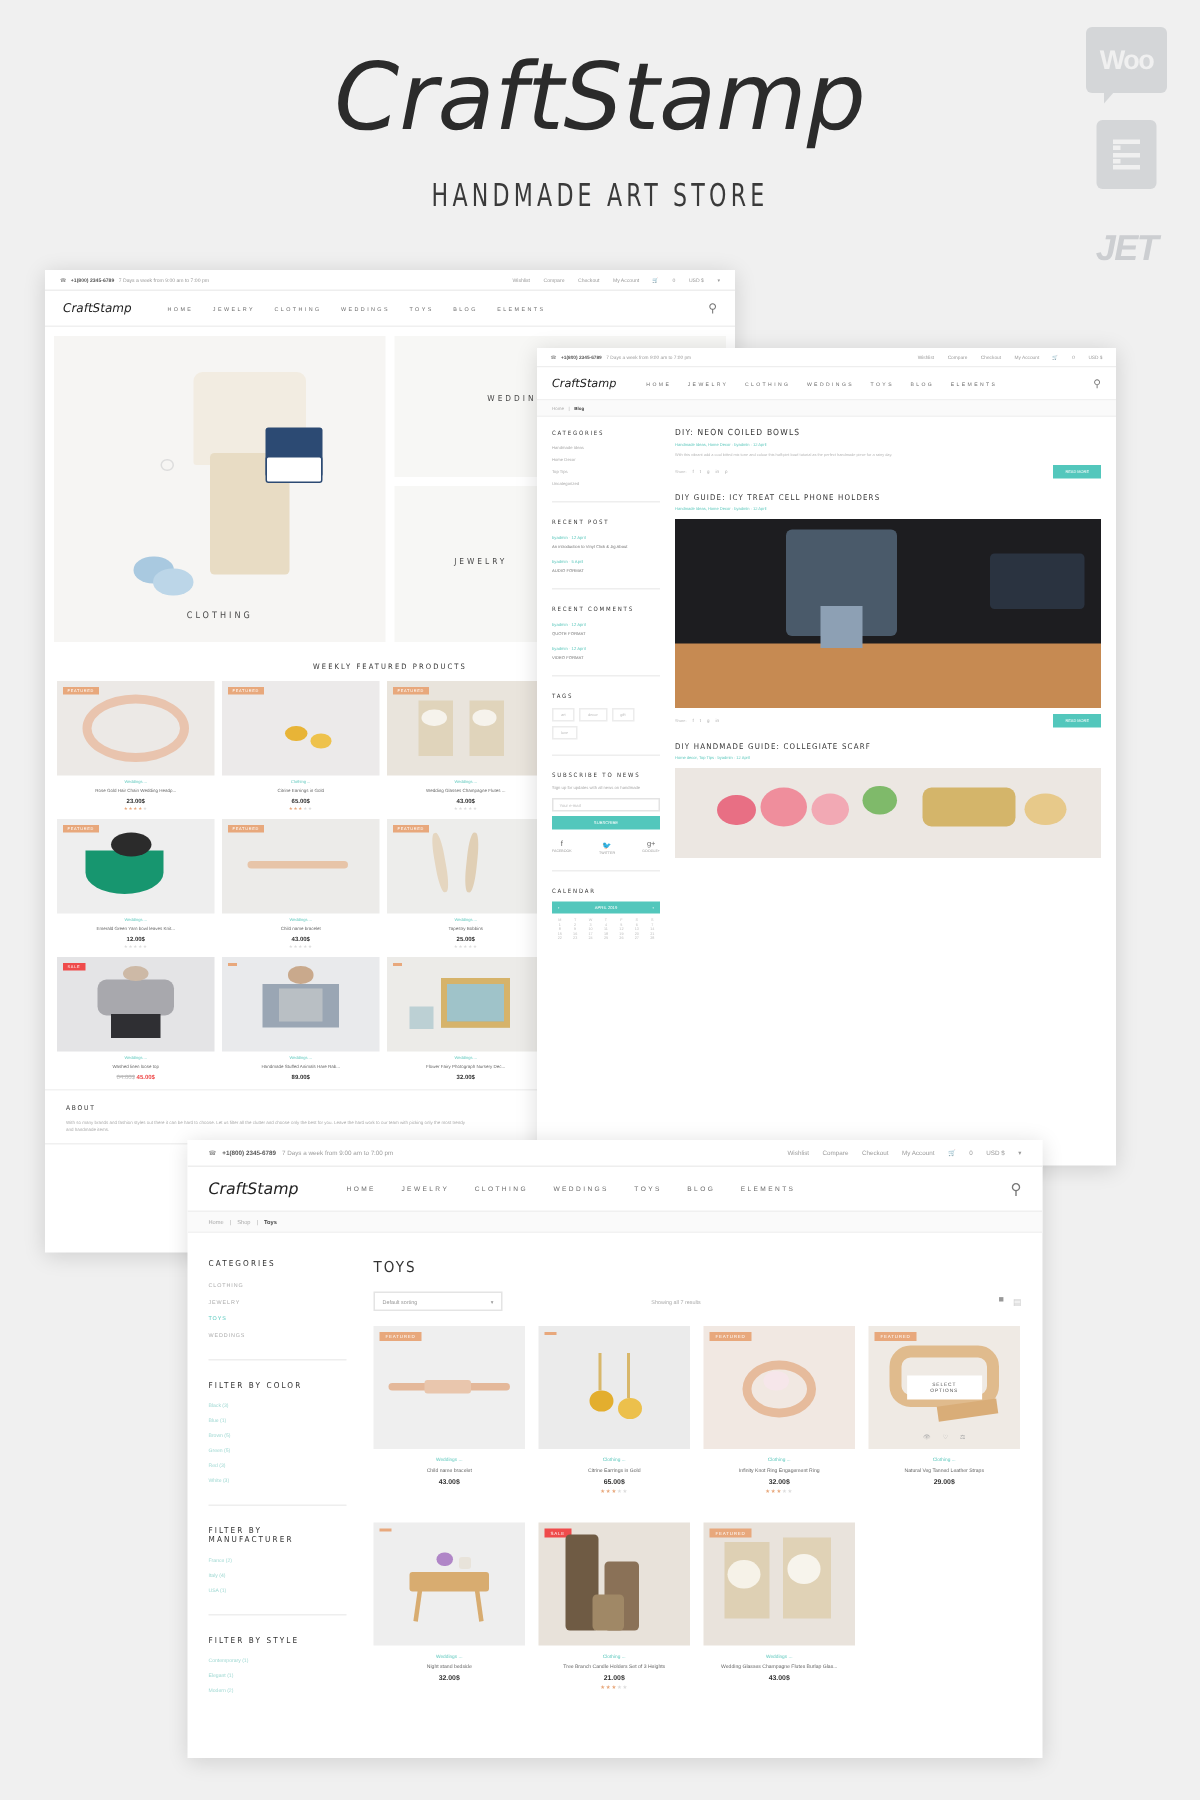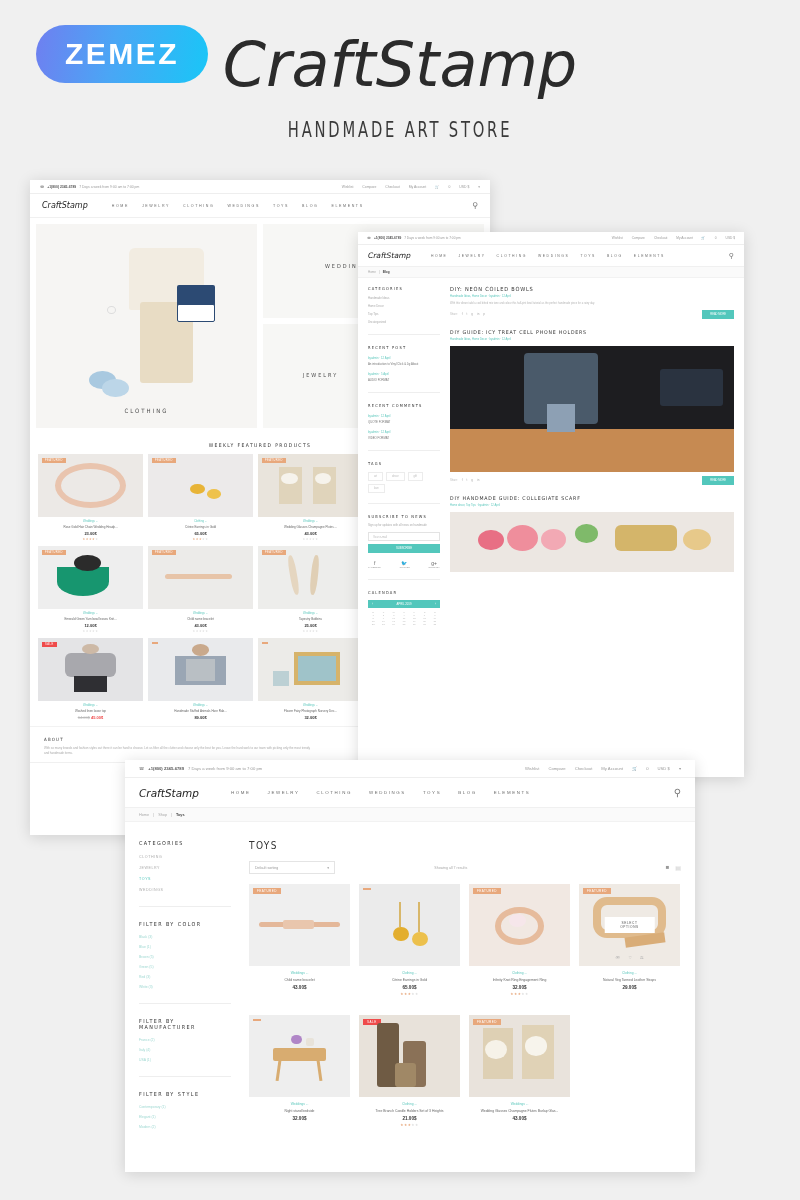--- a/index.html
+++ b/index.html
@@ -143,26 +143,36 @@
   .copy { color:#bbb; text-align:center; border-top:1px solid #f0f0f0;}
   .viewmode { margin-left:auto; display:flex; gap:6px; color:#ccc;}
   .hover-acts{position:absolute;left:0;right:0;bottom:6px;display:flex;justify-content:center;gap:8px;color:#aaa;}
   .selopt{position:absolute;left:50%;top:50%;transform:translate(-50%,-50%);
           background:#fff;color:#555;letter-spacing:.6px;}
 </style>
 </head>
 <body>
 
 <div class="brand-head">
-  <div class="zemez-logo">
-    <span>ZEMEZ</span>
-  </div>
   <div class="ct-title">CraftStamp</div>
   <div class="ct-sub">HANDMADE ART STORE</div>
 
+  <div class="badges">
+    <div class="badge woo">Woo</div>
+    <div class="badge elem">
+      <div class="gl">
+          <i></i>
+          <i class="s"></i>
+          <i></i>
+          <i class="s"></i>
+          <i></i>
+        </div>
+    </div>
+    <div class="badge jet">JET</div>
+  </div>
 </div>
 
 <div class="shot shot-1">
 
   <div class="topbar" style="height:14px;padding:0 10px;font-size:3.4px;">
     <div class="tb-left">
       <span style="margin-right:3px;">☎</span>
       <span class="tb-phone">+1(800) 2345-6789</span>
       <span style="margin-left:3px;">7 Days a week from 9:00 am to 7:00 pm</span>
     </div>

